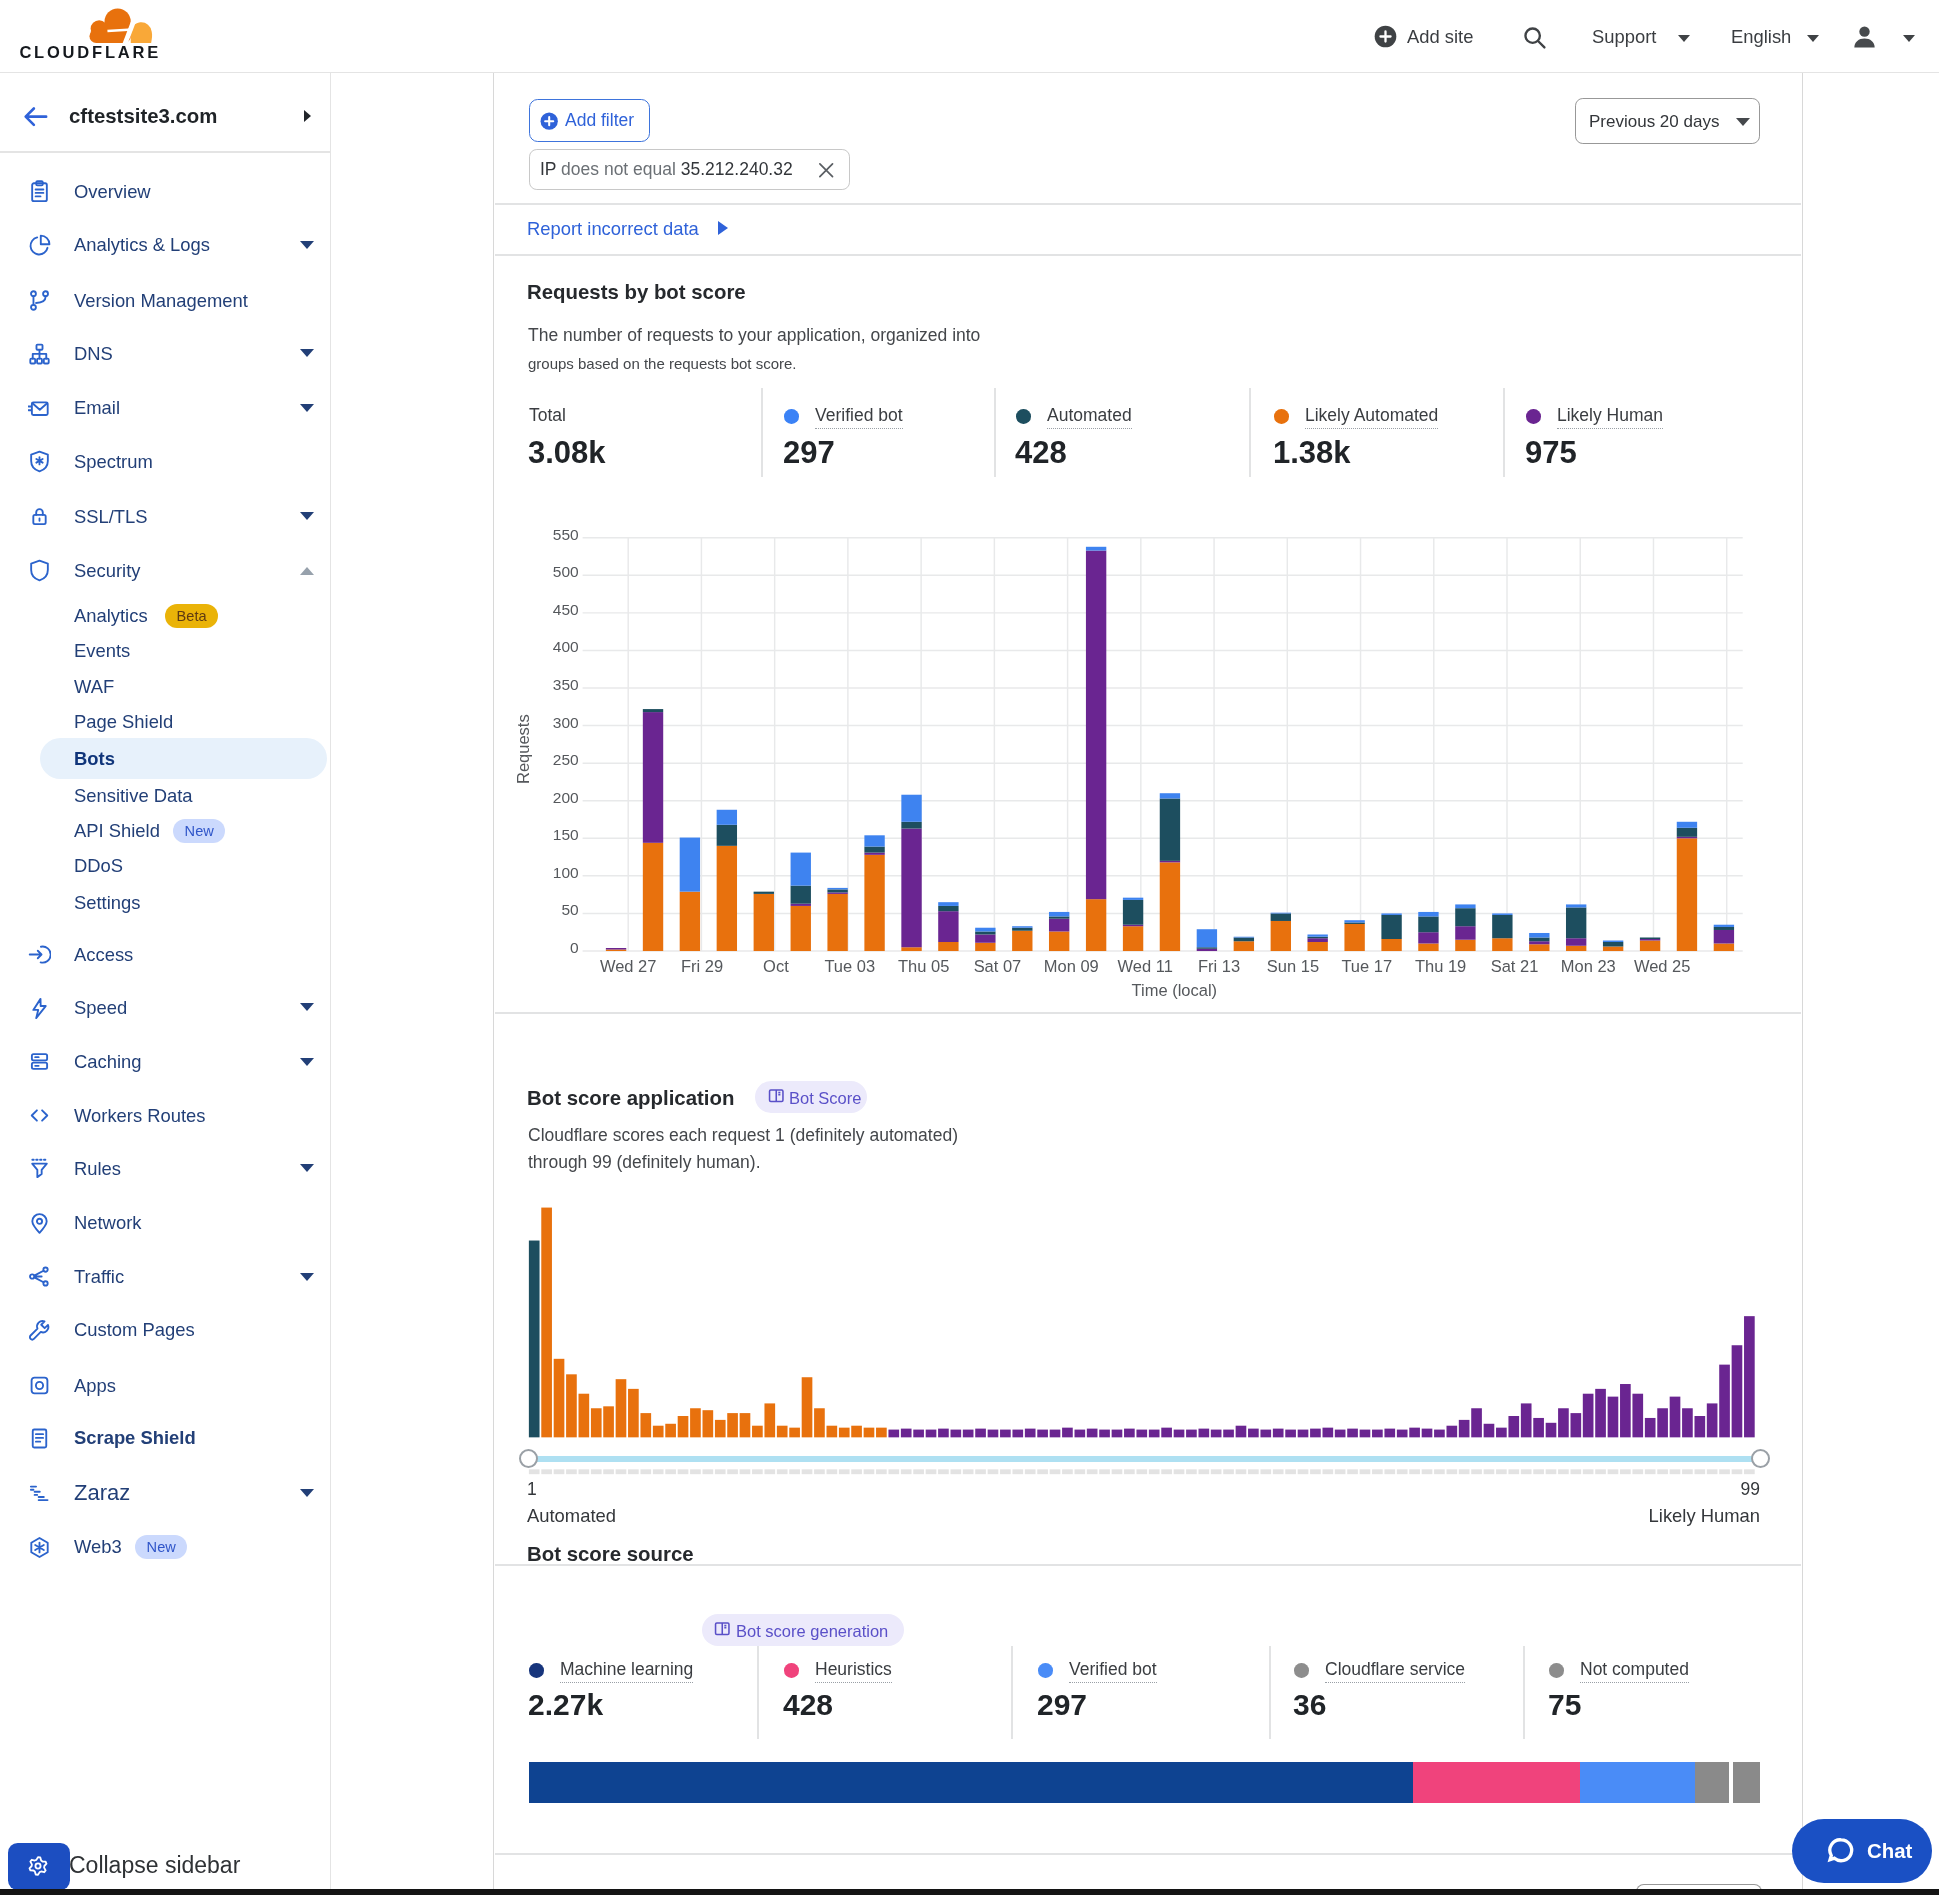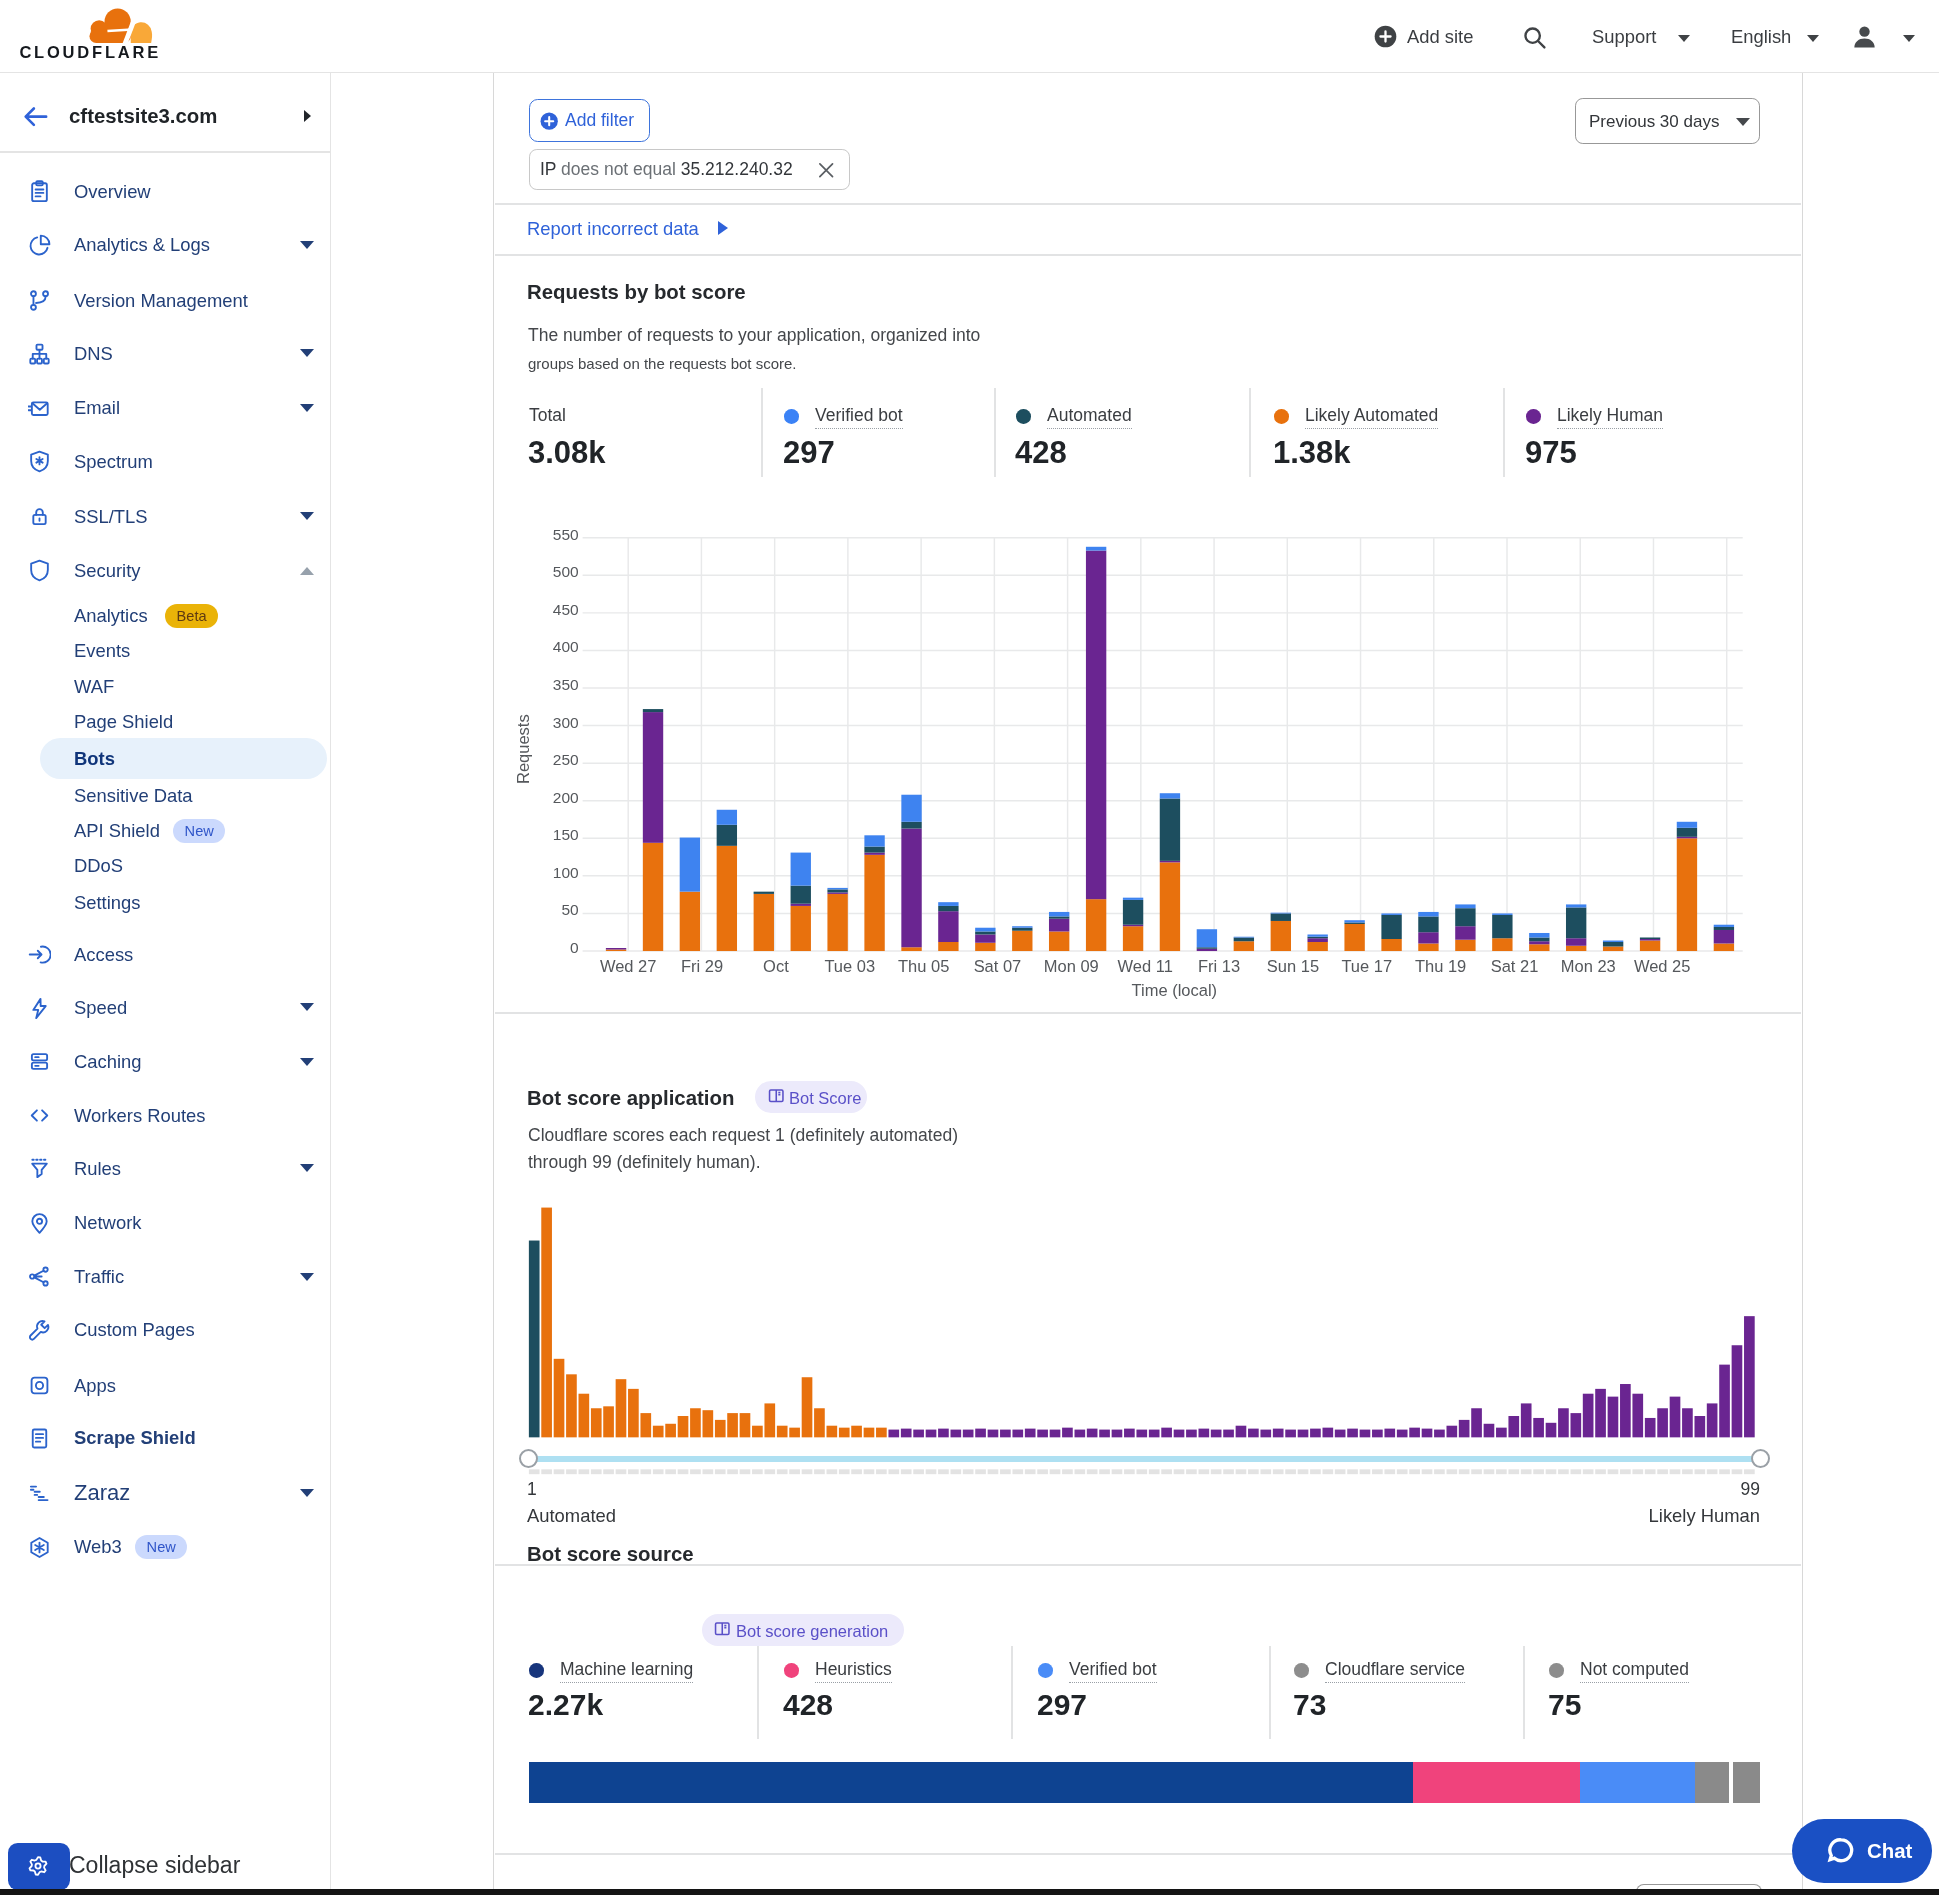--- a/index.html
+++ b/index.html
@@ -179,21 +179,21 @@
     <circle cx="17" cy="17" r="16" fill="#2F62D9"></circle>
     <path d="M17 9.5v15M9.5 17h15" stroke="#fff" stroke-width="3.8" stroke-linecap="round"></path>
   </svg>
 <div style="position:absolute;left:565px;top:109px;font-size:17.5px;line-height:23px;color:#2F62D9;font-weight:normal;">Add filter</div>
 <div style="position:absolute;left:529px;top:149px;width:321px;height:41px;border:1.9px solid #c8c8c8;border-radius:7.8px"></div>
 <div style="position:absolute;left:540px;top:158px;font-size:17.5px;line-height:23px;color:#33363a;font-weight:normal;">IP <span style="color:#6b7075">does not equal</span> 35.212.240.32</div>
 <svg style="position:absolute;left:817px;top:161px" width="18.4" height="18.4" viewBox="0 0 16 16" stroke="#5a5e63" stroke-width="1.5" stroke-linecap="round">
     <path d="M2.5 2.5l11 11M13.5 2.5l-11 11"></path>
   </svg>
 <div style="position:absolute;left:1575px;top:98px;width:185px;height:46px;border:1.9px solid #989898;border-radius:7.8px;background:#fff"></div>
-<div style="position:absolute;left:1589px;top:110px;font-size:17px;line-height:23px;color:#33363a;font-weight:normal;">Previous 30 days</div>
+<div style="position:absolute;left:1589px;top:110px;font-size:17px;line-height:23px;color:#33363a;font-weight:normal;">Previous 20 days</div>
 <div style="position:absolute;left:1736px;top:118px;width:0;height:0;border-left:7.8px solid transparent;border-right:7.8px solid transparent;border-top:8.7px solid #45484c"></div>
 <div style="position:absolute;left:527px;top:217px;font-size:18.4px;line-height:24px;color:#2F62D9;font-weight:normal;">Report incorrect data</div>
 <div style="position:absolute;left:718px;top:221px;width:0;height:0;border-top:7.8px solid transparent;border-bottom:7.8px solid transparent;border-left:10.7px solid #2F62D9"></div>
 <div style="position:absolute;left:527px;top:279px;font-size:20.4px;line-height:26px;color:#26292d;font-weight:bold;">Requests by bot score</div>
 <div style="position:absolute;left:528px;top:324px;font-size:17.5px;line-height:23px;color:#44474b;font-weight:normal;">The number of requests to your application, organized into</div>
 <div style="position:absolute;left:528px;top:352px;font-size:15px;line-height:23px;color:#44474b;font-weight:normal;">groups based on the requests bot score.</div>
 <div style="position:absolute;left:529px;top:404px;font-size:17.5px;line-height:23px;color:#3a3d41"><span style="">Total</span></div>
 <div style="position:absolute;left:528px;top:434px;font-size:31px;line-height:37px;color:#202428;font-weight:bold;">3.08k</div>
 <div style="position:absolute;left:784px;top:409px;width:14.6px;height:14.6px;border-radius:50%;background:#3B82F6"></div>
 <div style="position:absolute;left:815px;top:404px;font-size:17.5px;line-height:23px;color:#3a3d41"><span style="border-bottom:1.9px dotted #9aa0a6;padding-bottom:2.9px">Verified bot</span></div>
@@ -603,21 +603,21 @@
 <div style="position:absolute;left:560px;top:1658px;font-size:17.5px;line-height:23px;color:#3a3d41"><span style="border-bottom:1.9px dotted #9aa0a6;padding-bottom:2.9px">Machine learning</span></div>
 <div style="position:absolute;left:528px;top:1687px;font-size:30px;line-height:36px;color:#202428;font-weight:bold;">2.27k</div>
 <div style="position:absolute;left:784px;top:1663px;width:14.6px;height:14.6px;border-radius:50%;background:#F0437C"></div>
 <div style="position:absolute;left:815px;top:1658px;font-size:17.5px;line-height:23px;color:#3a3d41"><span style="border-bottom:1.9px dotted #9aa0a6;padding-bottom:2.9px">Heuristics</span></div>
 <div style="position:absolute;left:783px;top:1687px;font-size:30px;line-height:36px;color:#202428;font-weight:bold;">428</div>
 <div style="position:absolute;left:1038px;top:1663px;width:14.6px;height:14.6px;border-radius:50%;background:#4A8CF7"></div>
 <div style="position:absolute;left:1069px;top:1658px;font-size:17.5px;line-height:23px;color:#3a3d41"><span style="border-bottom:1.9px dotted #9aa0a6;padding-bottom:2.9px">Verified bot</span></div>
 <div style="position:absolute;left:1037px;top:1687px;font-size:30px;line-height:36px;color:#202428;font-weight:bold;">297</div>
 <div style="position:absolute;left:1294px;top:1663px;width:14.6px;height:14.6px;border-radius:50%;background:#8D8D8D"></div>
 <div style="position:absolute;left:1325px;top:1658px;font-size:17.5px;line-height:23px;color:#3a3d41"><span style="border-bottom:1.9px dotted #9aa0a6;padding-bottom:2.9px">Cloudflare service</span></div>
-<div style="position:absolute;left:1293px;top:1687px;font-size:30px;line-height:36px;color:#202428;font-weight:bold;">73</div>
+<div style="position:absolute;left:1293px;top:1687px;font-size:30px;line-height:36px;color:#202428;font-weight:bold;">36</div>
 <div style="position:absolute;left:1549px;top:1663px;width:14.6px;height:14.6px;border-radius:50%;background:#8D8D8D"></div>
 <div style="position:absolute;left:1580px;top:1658px;font-size:17.5px;line-height:23px;color:#3a3d41"><span style="border-bottom:1.9px dotted #9aa0a6;padding-bottom:2.9px">Not computed</span></div>
 <div style="position:absolute;left:1548px;top:1687px;font-size:30px;line-height:36px;color:#202428;font-weight:bold;">75</div>
 <div style="position:absolute;left:757px;top:1646px;width:1.9px;height:93px;background:#e2e3e4"></div>
 <div style="position:absolute;left:1011px;top:1646px;width:1.9px;height:93px;background:#e2e3e4"></div>
 <div style="position:absolute;left:1269px;top:1646px;width:1.9px;height:93px;background:#e2e3e4"></div>
 <div style="position:absolute;left:1523px;top:1646px;width:1.9px;height:93px;background:#e2e3e4"></div>
 <div style="position:absolute;left:529px;top:1762px;width:1231px;height:41px;display:flex">
     <div style="width:884px;background:#0E4391"></div>
     <div style="width:167px;background:#F0437C"></div>

